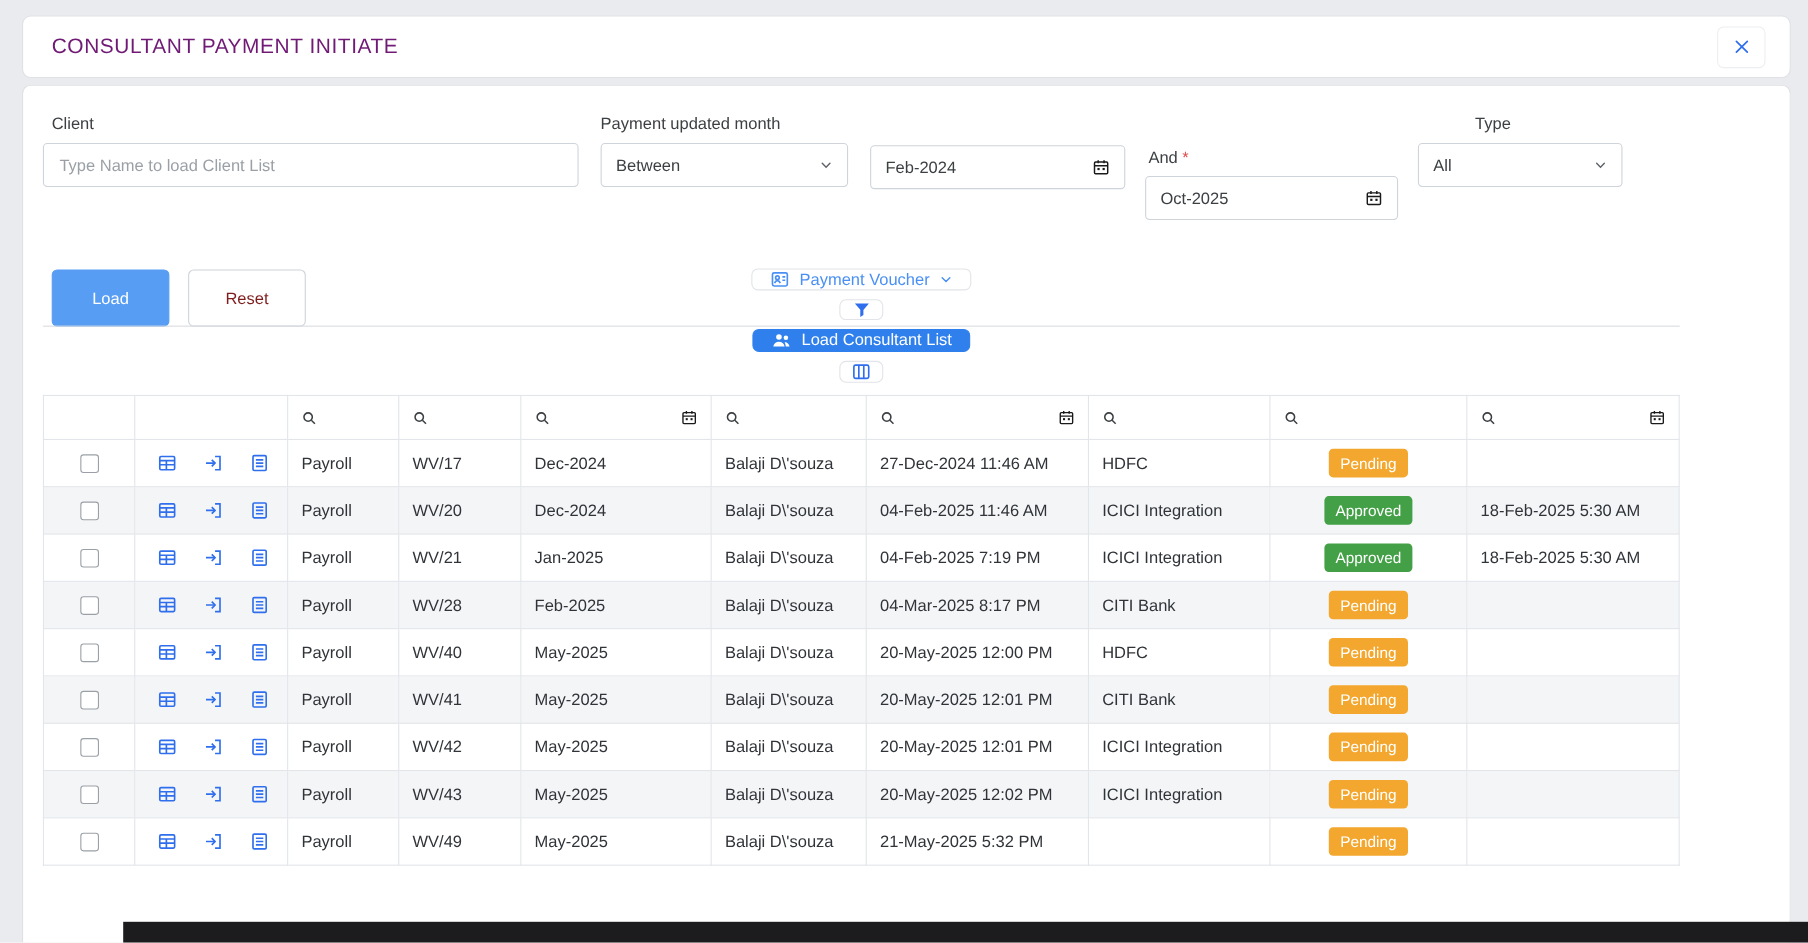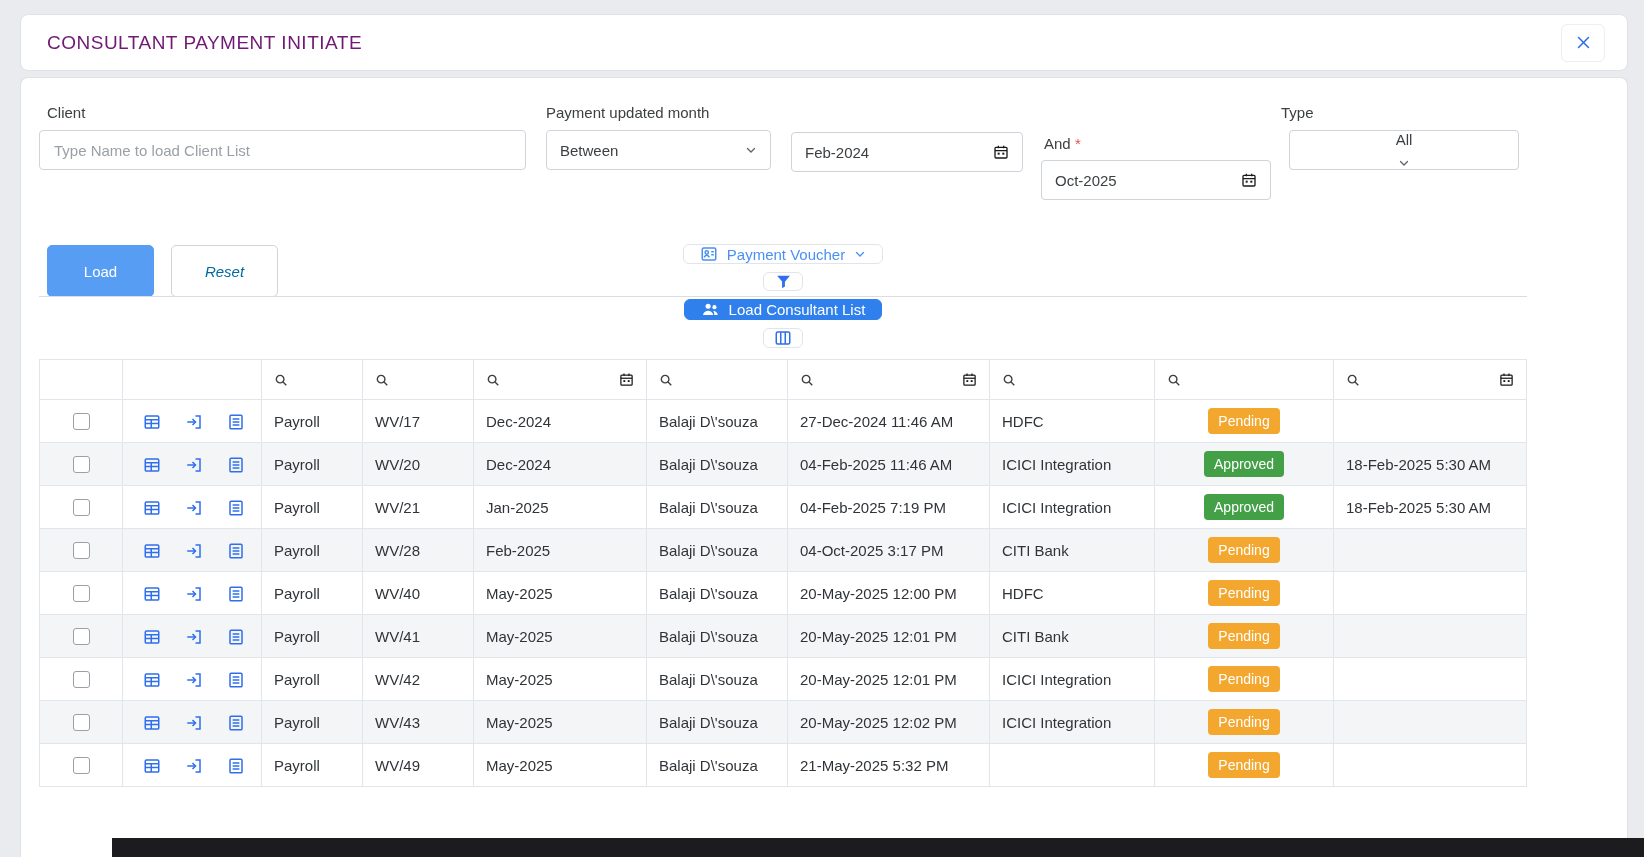--- a/index.html
+++ b/index.html
@@ -40,27 +40,27 @@
   input.inp{ display:block; padding:0 14px; }
   input.inp::placeholder{ color:#9aa0a6; }
   .lbl-client{ left:26px; top:26px; }
   .inp-client{ left:18px; top:52px; width:487px; }
   .lbl-month{ left:525px; top:26px; }
   .sel-between{ left:525px; top:52px; width:225px; cursor:pointer; }
   .inp-from{ left:770px; top:54px; width:232px; cursor:pointer; }
   .lbl-and{ left:1023px; top:57px; }
   .req{ color:#e05252; }
   .inp-to{ left:1020px; top:82px; width:230px; cursor:pointer; }
-  .lbl-type{ left:1260px; top:26px; }
-  .sel-type{ left:1268px; top:52px; width:230px; cursor:pointer;flex-direction:column; }
+  .lbl-type{ left:1320px; top:26px; }
+  .sel-type{ left:1268px; top:52px; width:186px; cursor:pointer; }
 
   .btn{ position:absolute; height:52px; border-radius:5px; font-size:15px;
         font-family:"Liberation Sans",sans-serif; cursor:pointer; }
   .btn-load{ left:26px; top:167px; width:107px; background:#579df3; border:1px solid #579df3; color:#fff; }
-  .btn-reset{ left:150px; top:167px; width:107px; background:#fff; border:1px solid #ced4da; color:#0369a1;font-style:italic; }
+  .btn-reset{ left:150px; top:167px; width:107px; background:#fff; border:1px solid #ced4da; color:#7f1d1d; }
 
   .divider{ position:absolute; left:18px; right:100px; top:218px; height:1px; background:#d9dce0; }
 
   
   .toolbar{
     position:absolute; left:18px; right:100px; top:228px; height:42px;
     display:flex; justify-content:flex-end; align-items:center; gap:8px;flex-direction:column;
   }
   .tbtn{
     height:41px; display:flex; align-items:center; gap:9px;
@@ -484,21 +484,21 @@
                     <rect x="4" y="3" width="16" height="18" rx="1.5"></rect>
                     <line x1="7.5" y1="8" x2="16.5" y2="8"></line>
                     <line x1="7.5" y1="12" x2="16.5" y2="12"></line>
                     <line x1="7.5" y1="16" x2="16.5" y2="16"></line>
                   </svg></span></button>
     </td>
     <td>Payroll</td>
     <td>WV/28</td>
     <td>Feb-2025</td>
     <td>Balaji D\'souza</td>
-    <td>04-Oct-2025 3:17 PM</td>
+    <td>04-Mar-2025 8:17 PM</td>
     <td>CITI Bank</td>
     <td class="col-status">
       <span class="badge pending">Pending</span>
     </td>
     <td></td>
   </tr>
           <tr class="data-row">
     <td class="col-check">
       <input type="checkbox" class="cb" style="">
     </td>

